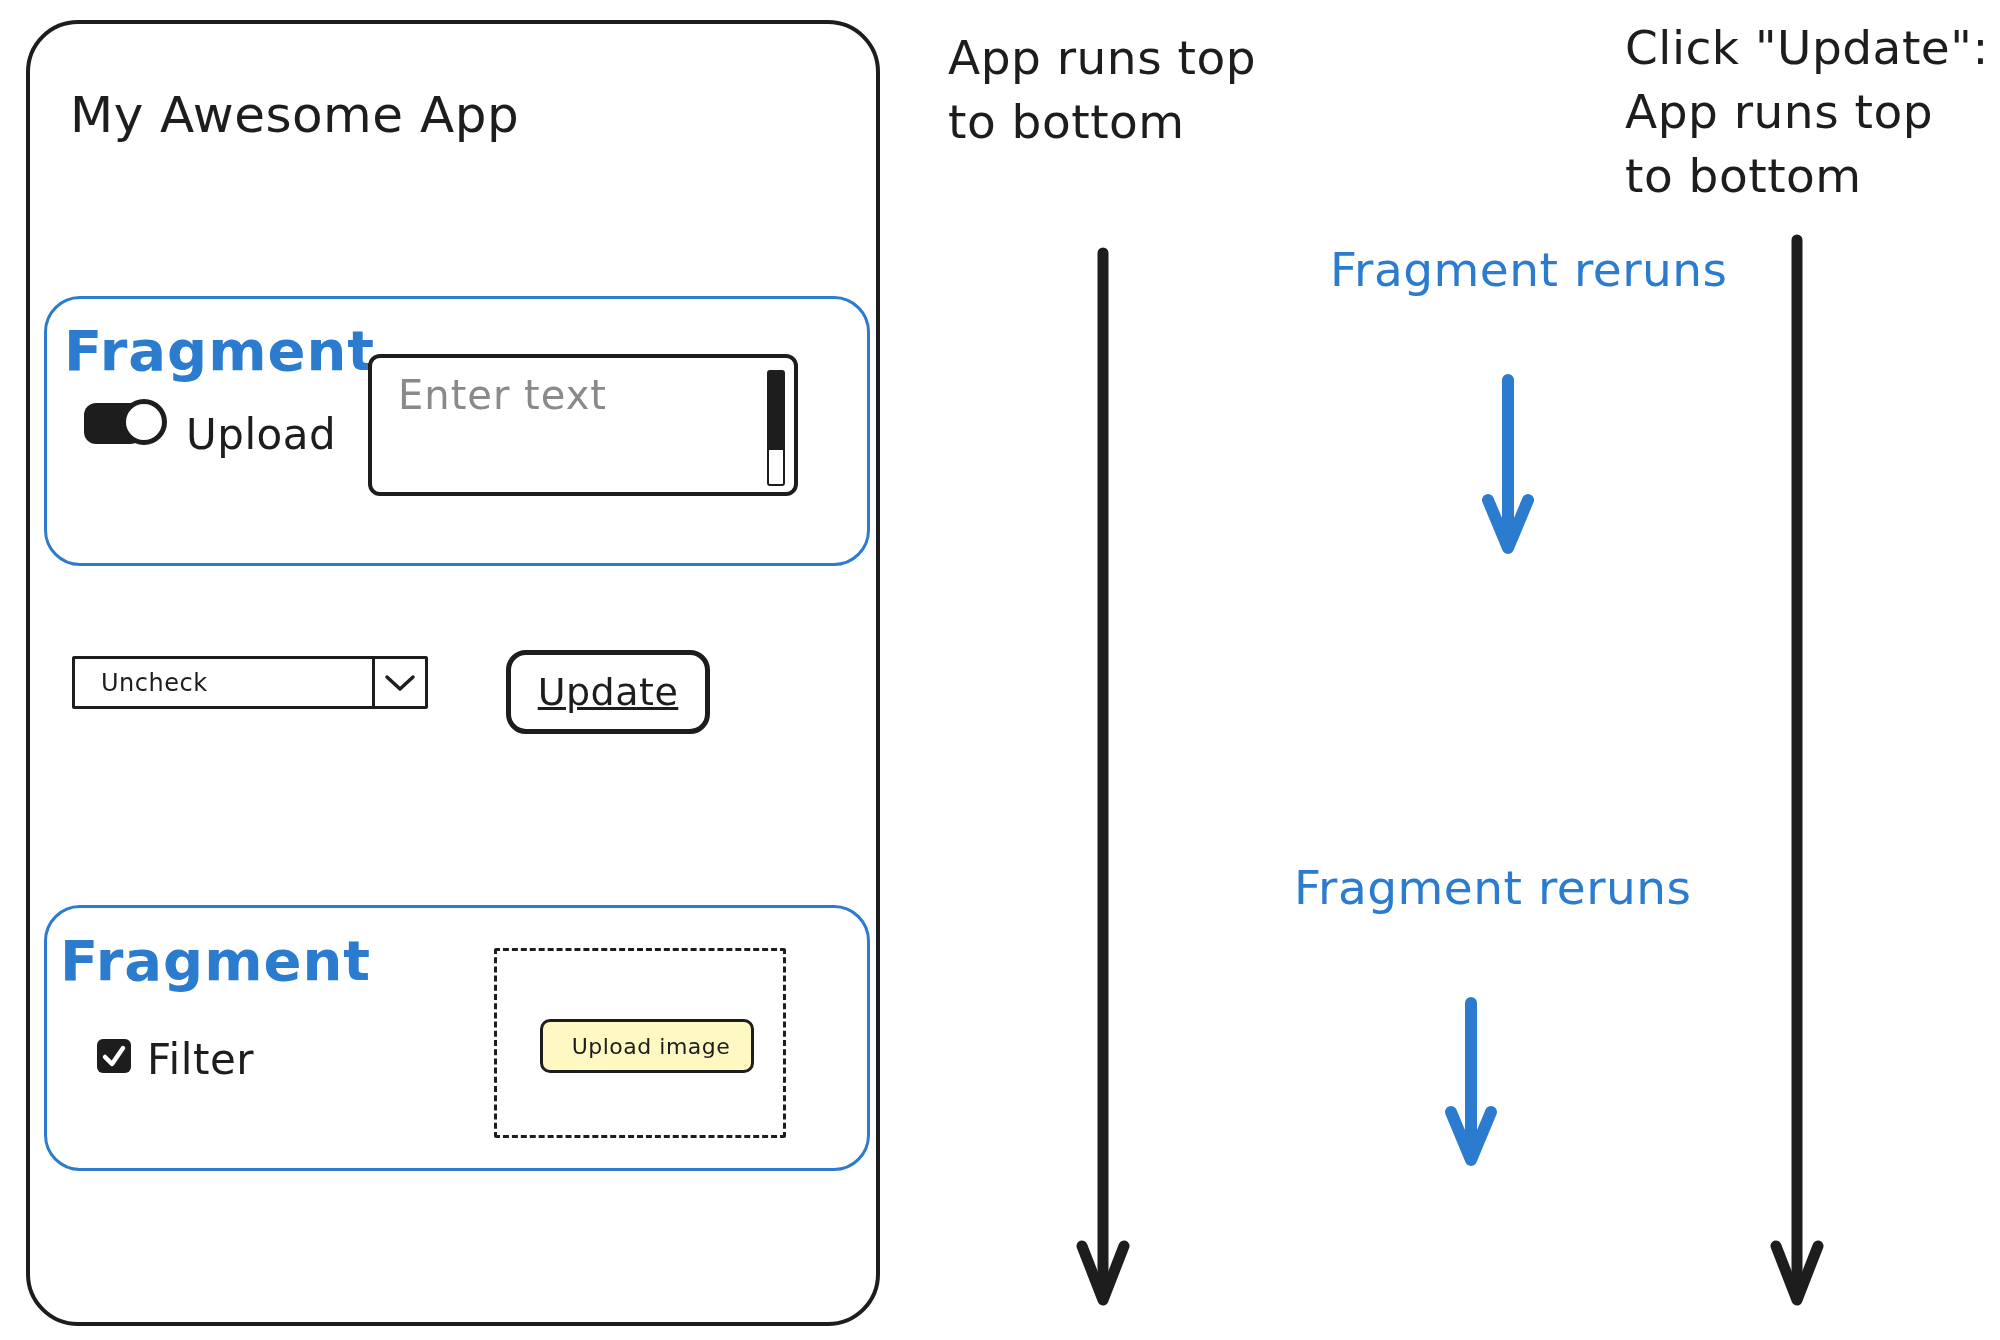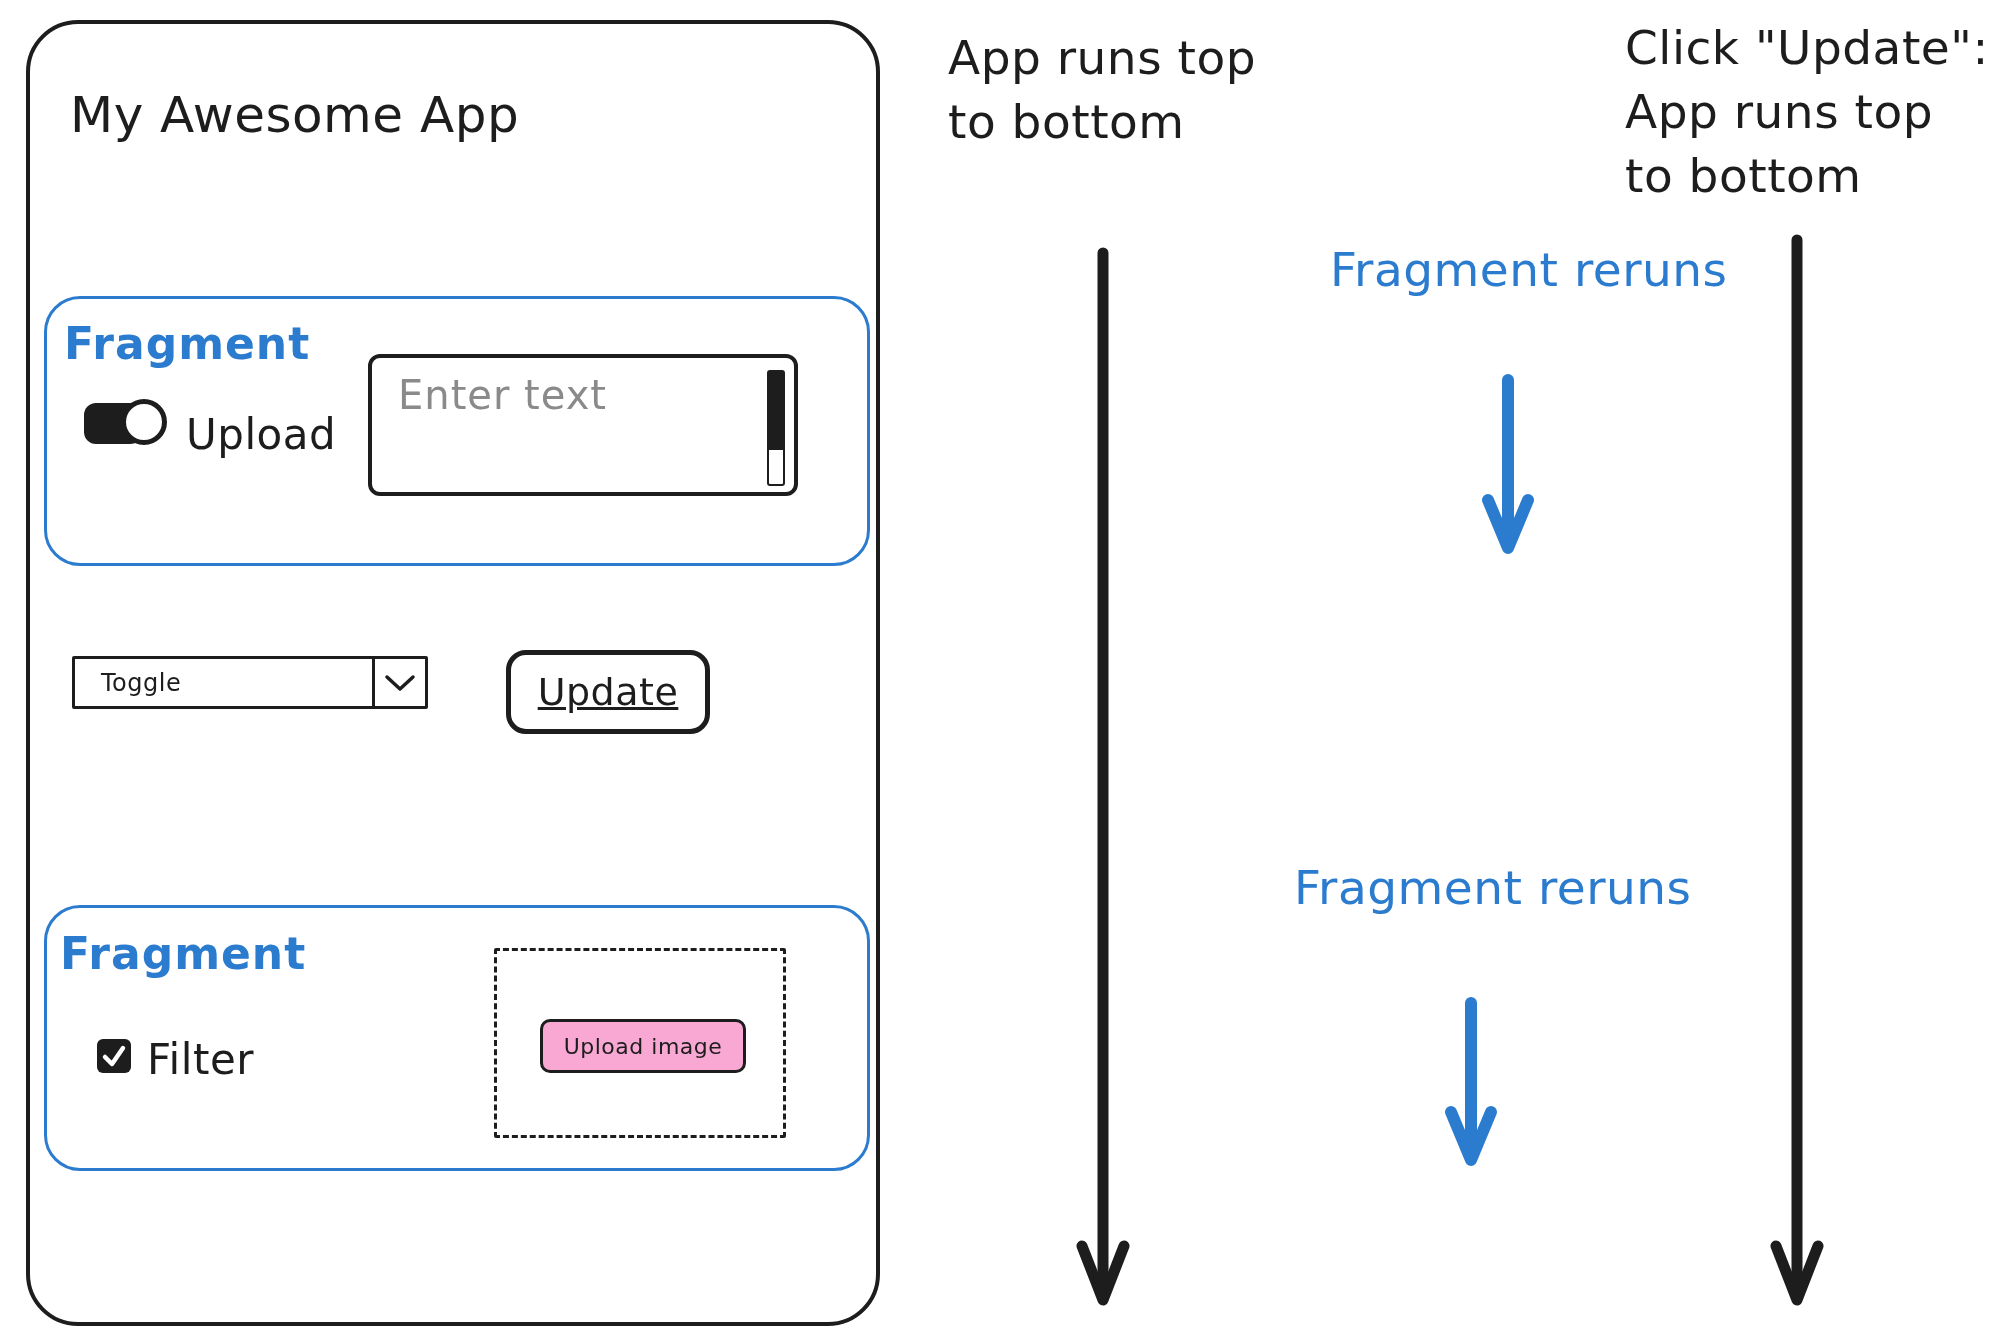--- a/index.html
+++ b/index.html
@@ -7,21 +7,21 @@
        font-family:"DejaVu Sans", sans-serif;color:#1d1d1d;}
   .abs{position:absolute;}
   .hand{font-family:"DejaVu Sans", sans-serif;letter-spacing:.5px;}
   
   .app-frame{left:26px;top:20px;width:846px;height:1298px;border:4px solid #1d1d1d;
              border-radius:52px;background:#fff;}
   .app-title{left:70px;top:86px;font-size:50px;font-weight:500;}
   .frag-box{left:44px;width:820px;border:3.5px solid #2b7bce;border-radius:36px;background:#fff;}
   .frag1{top:296px;height:264px;}
   .frag2{top:905px;height:260px;}
-  .frag-label{color:#2b7bce;font-size:44px;font-weight:600;letter-spacing:1px;}
+  .frag-label{color:#2b7bce;font-size:56px;font-weight:600;letter-spacing:1px;}
   .frag1-label{left:64px;top:318px;}
   .frag2-label{left:60px;top:928px;}
   
   .toggle{left:84px;top:399px;width:88px;height:48px;cursor:pointer;}
   .toggle-track{position:absolute;left:0;top:4px;width:58px;height:41px;background:#1d1d1d;
                 border-radius:12px;}
   .toggle-knob{position:absolute;left:37px;top:0;width:36px;height:36px;background:#fff;
                border:5.5px solid #1d1d1d;border-radius:50%;}
   .toggle-label{left:186px;top:410px;font-size:42px;}
   
@@ -40,22 +40,22 @@
   .update-btn{left:506px;top:650px;width:194px;height:74px;border:5.5px solid #1d1d1d;
               border-radius:20px;background:#fff;display:flex;align-items:center;justify-content:center;
               font-size:38px;cursor:pointer;text-decoration:underline;}
   
   .checkbox{left:97px;top:1039px;width:34px;height:34px;background:#1d1d1d;border-radius:6px;
             display:flex;align-items:center;justify-content:center;cursor:pointer;}
   .filter-label{left:147px;top:1035px;font-size:42px;}
   .dropzone{left:494px;top:948px;width:286px;height:184px;border:3.5px dashed #1d1d1d;
             border-radius:2px;background:#fff;cursor:pointer;}
   .upload-btn{left:540px;top:1019px;width:200px;height:48px;border:3.5px solid #1d1d1d;
-              border-radius:10px;background:#f9a8d4;display:flex;align-items:center;justify-content:center;
-              font-size:22px;cursor:pointer;}
+              border-radius:10px;background:#fef9c3;display:flex;align-items:center;justify-content:center;
+              font-size:22px;cursor:pointer;padding-left:8px;}
   
   .note{font-size:47px;line-height:64px;letter-spacing:.5px;white-space:nowrap;}
   .note-black{color:#1d1d1d;}
   .note-blue{color:#2b7bce;}
   .initial-load{left:948px;top:26px;}
   .click-update{left:1625px;top:16px;}
   .flip-toggle{left:1330px;top:238px;}
   .uncheck-filter{left:1294px;top:856px;}
   svg.overlay{position:absolute;left:0;top:0;pointer-events:none;}
 </style>
@@ -76,21 +76,21 @@
 <div class="abs hand toggle-label">Upload</div>
 
 <div class="abs textarea">
   <div class="placeholder hand">Enter text</div>
   <div class="scrollbar">
     <div class="scroll-thumb"></div>
   </div>
 </div>
 
 <div class="abs select">
-  <div class="select-label hand">Toggle</div>
+  <div class="select-label hand">Uncheck</div>
   <div class="select-chevron">
     <svg width="32" height="18" viewBox="0 0 32 18">
       <polyline points="3,3 16,15 29,3" fill="none" stroke="#1d1d1d" stroke-width="3.5" stroke-linecap="round" stroke-linejoin="round"></polyline>
     </svg>
   </div>
 </div>
 <div class="abs hand update-btn">
   <span>Update</span>
 </div>
 

